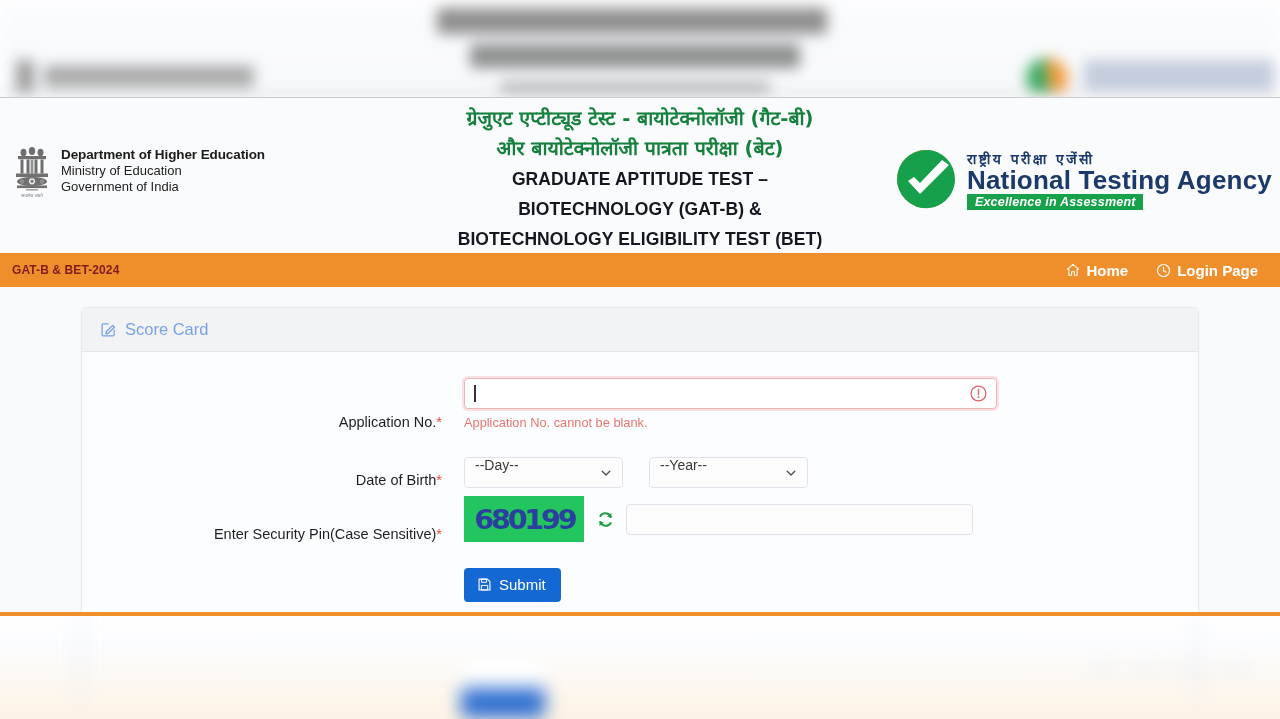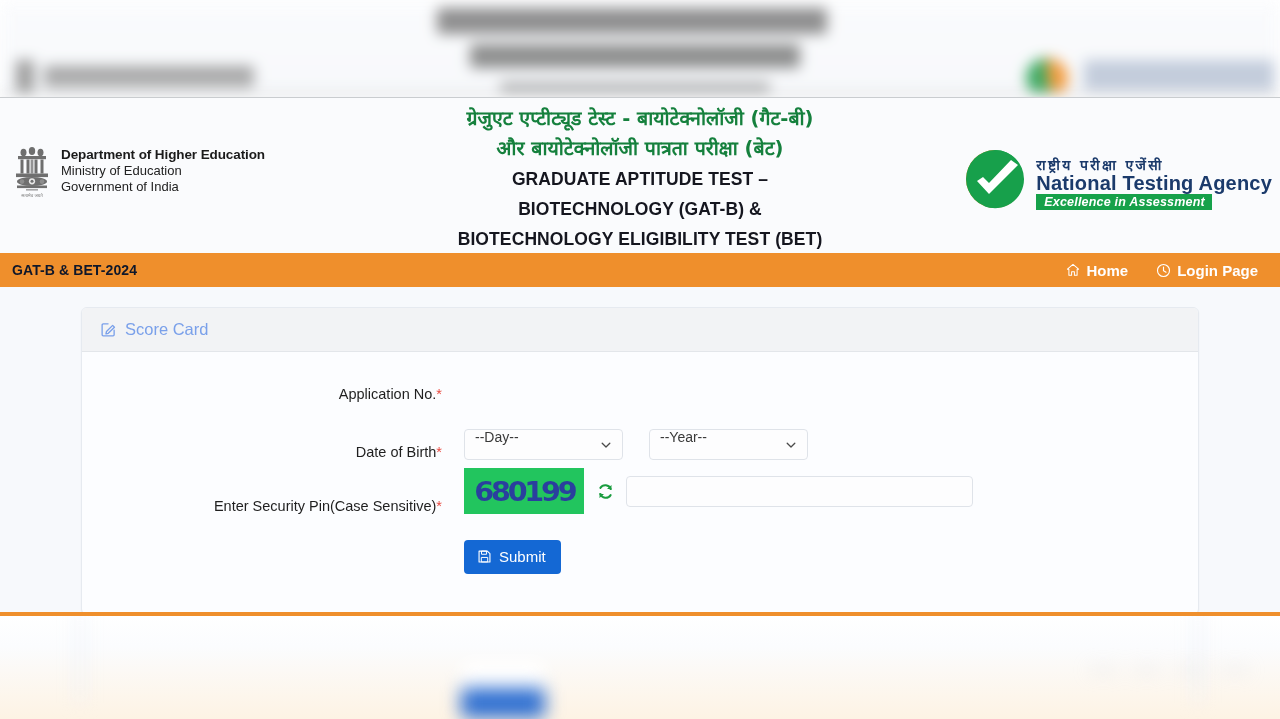--- a/index.html
+++ b/index.html
@@ -182,41 +182,41 @@
     display: flex; align-items: flex-end; gap: 10px;
   }
   .nta-mark { width: 62px; height: 62px; display:block; }
   .nta-words { line-height: 1; }
   .nta-words .hindi {
     font-family: "DejaVu Sans", sans-serif;
     font-size: 14px; font-weight: bold; color: #1b3a6b;
     letter-spacing: 2.4px; margin-bottom: 1px;
   }
   .nta-words .eng {
-    font-size: 20px; font-weight: bold; color: #1b3a6b;
+    font-size: 26px; font-weight: bold; color: #1b3a6b;
     letter-spacing: .2px; margin-bottom: 0;
   }
   .nta-words .tag {
     background: #16a14a; color: #fff;
     font-size: 12.5px; font-weight: bold; font-style: italic;
     padding: 2px 7px 2px 8px;
     display: inline-block;
     letter-spacing: .2px;
   }
 
   
   .navbar {
     height: 34px;
     background: #ef8f2c;
     display: flex; align-items: center;
     justify-content: space-between;
     padding: 0 22px 0 12px;
   }
   .nav-brand {
-    color: #0f172a; font-size: 14px; font-weight: bold;
+    color: #7f1d1d; font-size: 12px; font-weight: bold;
     letter-spacing: .1px;
   }
   .nav-links { display: flex; align-items: center; gap: 28px; }
   .nav-link {
     display: flex; align-items: center; gap: 6px;
     color: #ffffff; font-size: 15px; font-weight: bold;
     text-decoration: none; cursor: pointer;
   }
   .nav-link svg { display: block; }
 
@@ -472,20 +472,32 @@
             <path d="M13.3 8.6 V13 a1 1 0 0 1 -1 1 H3 a1 1 0 0 1 -1 -1 V3.7 a1 1 0 0 1 1 -1 H7.6" fill="none" stroke="#7aa0ea" stroke-width="1.25" stroke-linecap="round"></path>
             <path d="M6.1 9.9 L11.9 4.1 L13.6 5.8 L7.8 11.6 L5.6 12.1 Z" fill="none" stroke="#7aa0ea" stroke-width="1.25" stroke-linejoin="round"></path>
           </svg>
           <span class="ttl">Score Card</span>
         </div>
 
         <div class="card-body">
 
           <div class="form-row">
             <div class="form-label"><span>Application No.</span><span class="req">*</span></div>
+            <div class="form-field">
+              <div class="input-wrap">
+                <input class="input-appno" type="text" value="" placeholder="" style="">
+                <div class="caret"></div>
+                <svg class="err-icon" viewBox="0 0 16 16">
+                  <circle cx="8" cy="8" r="7" fill="none" stroke="#e0626a" stroke-width="1.2"></circle>
+                  <path d="M8 4.2 V9" stroke="#e0626a" stroke-width="1.3" stroke-linecap="round"></path>
+                  <circle cx="8" cy="11.3" r=".85" fill="#e0626a"></circle>
+                </svg>
+              </div>
+              <div class="err-msg">Application No. cannot be blank.</div>
+            </div>
           </div>
 
           <div class="form-row dob-row" style="margin-top:27px;">
             <div class="form-label"><span>Date of Birth</span><span class="req">*</span></div>
             <div class="form-field">
               <div class="sel day">
                 <span>--Day--</span>
                 <svg class="chev" viewBox="0 0 12 12">
                   <path d="M2.2 4.2 L6 8 L9.8 4.2" fill="none" stroke="#4a4a4a" stroke-width="1.3" stroke-linecap="round" stroke-linejoin="round"></path>
                 </svg>

